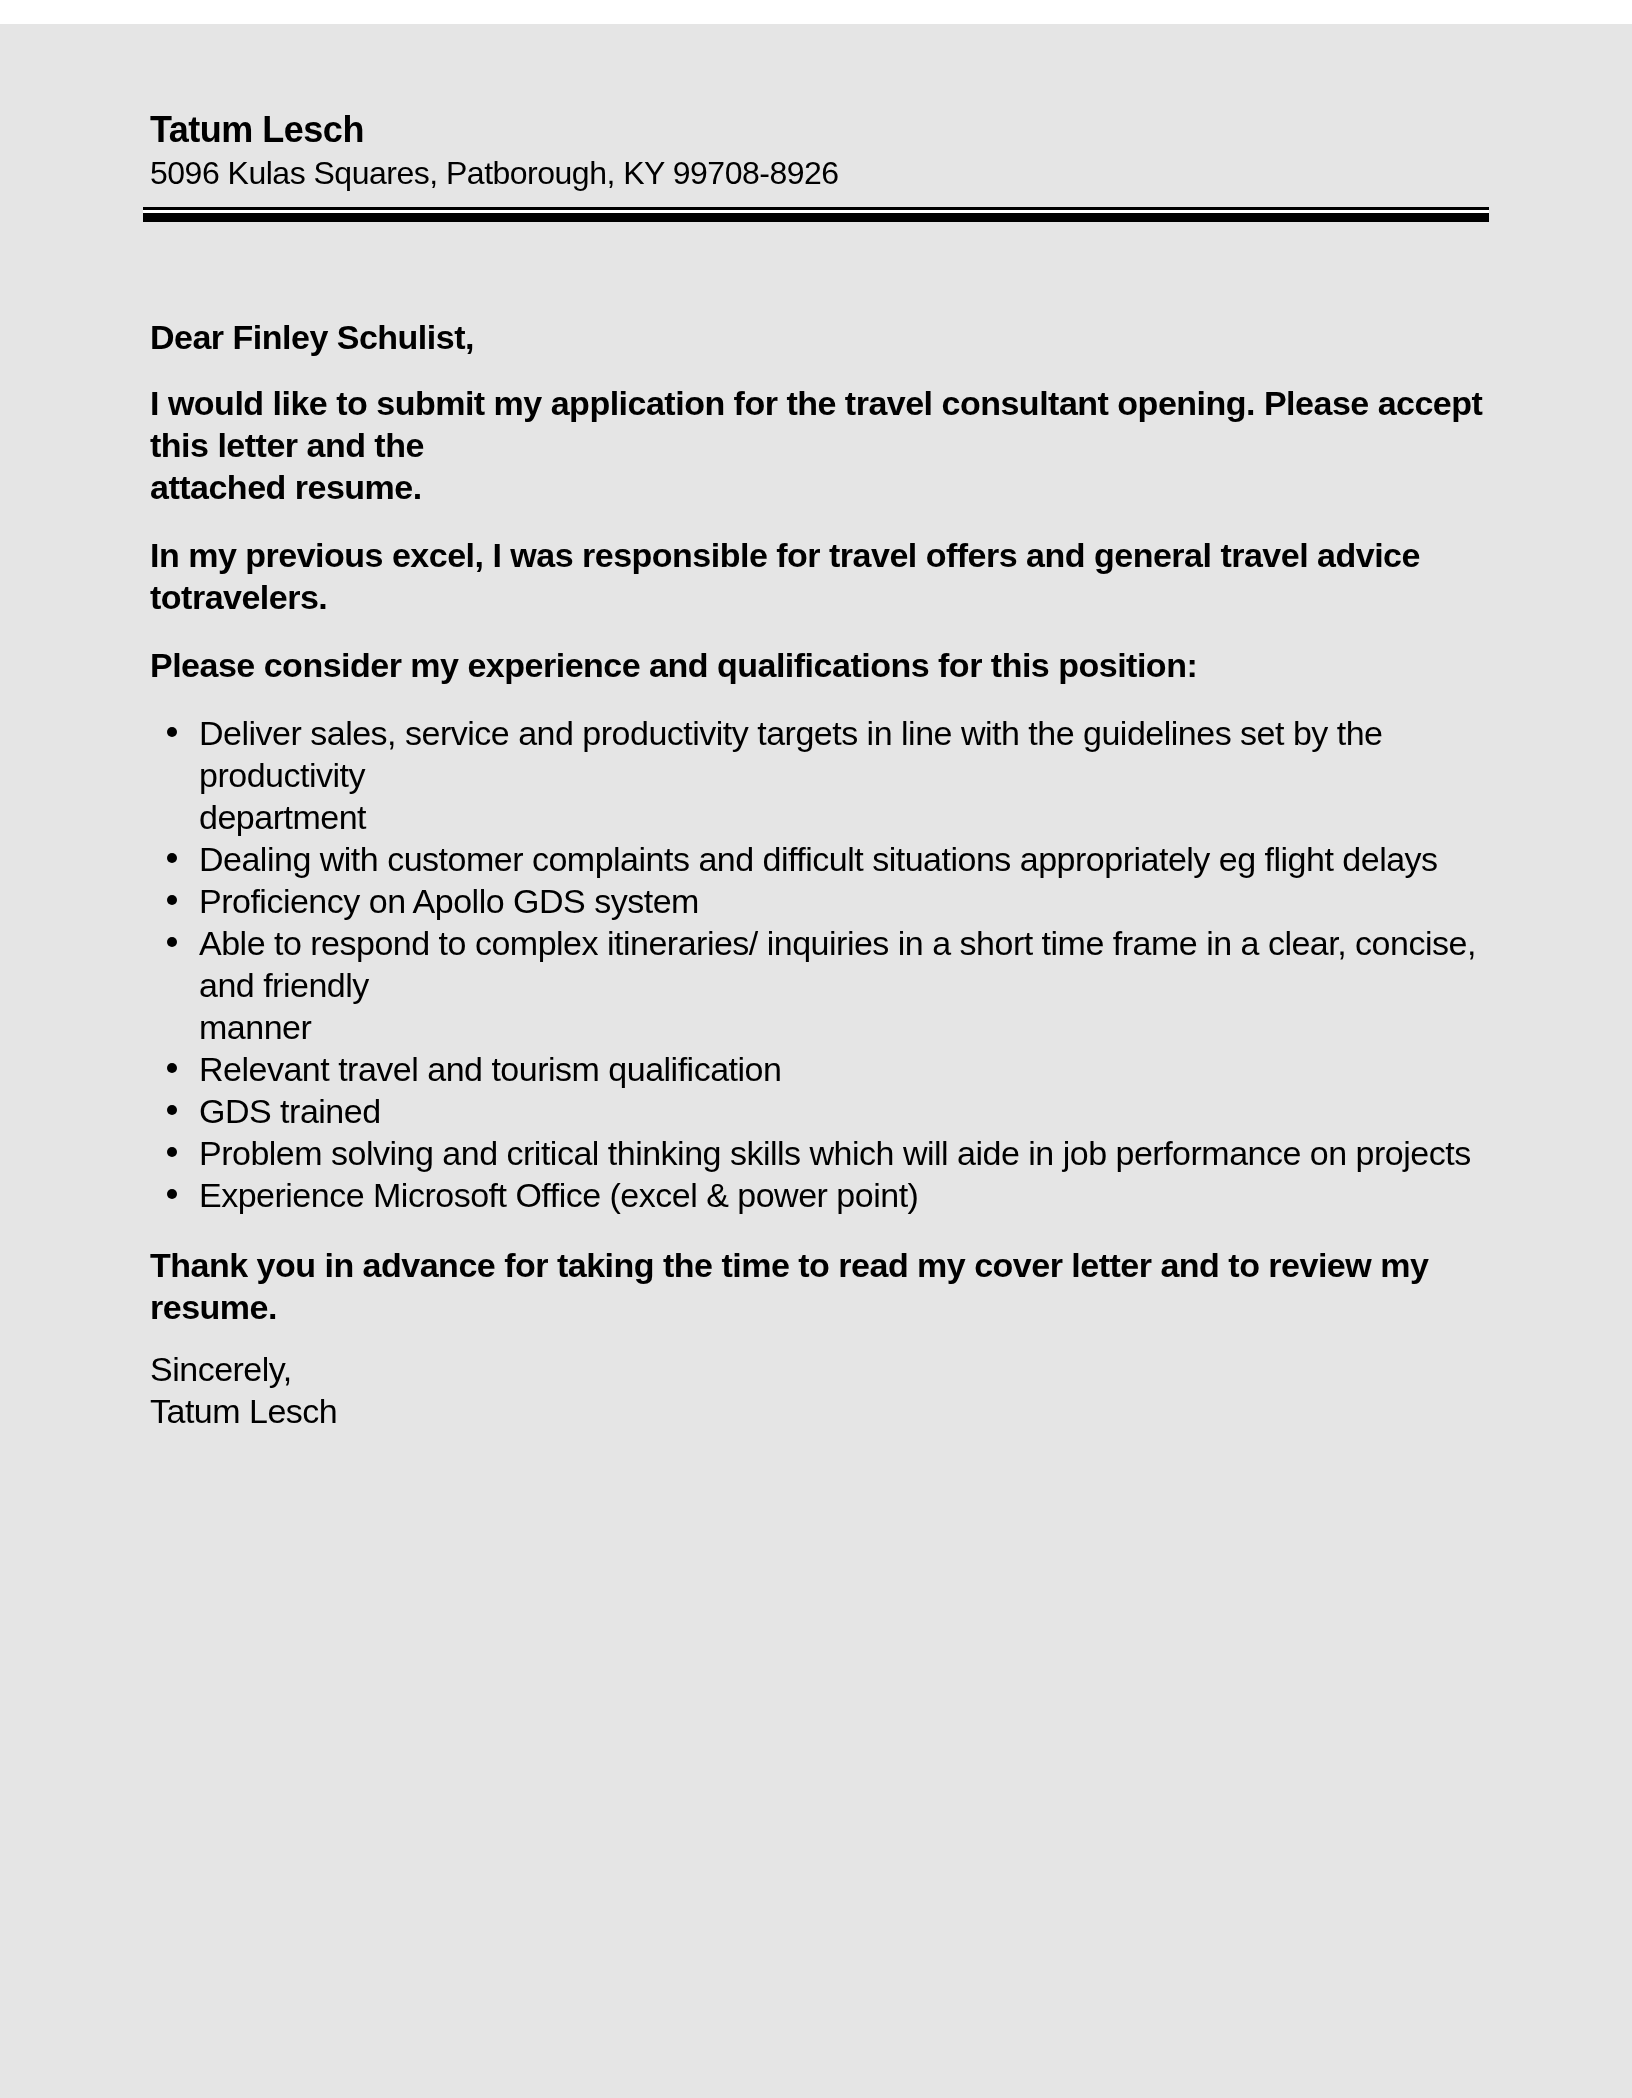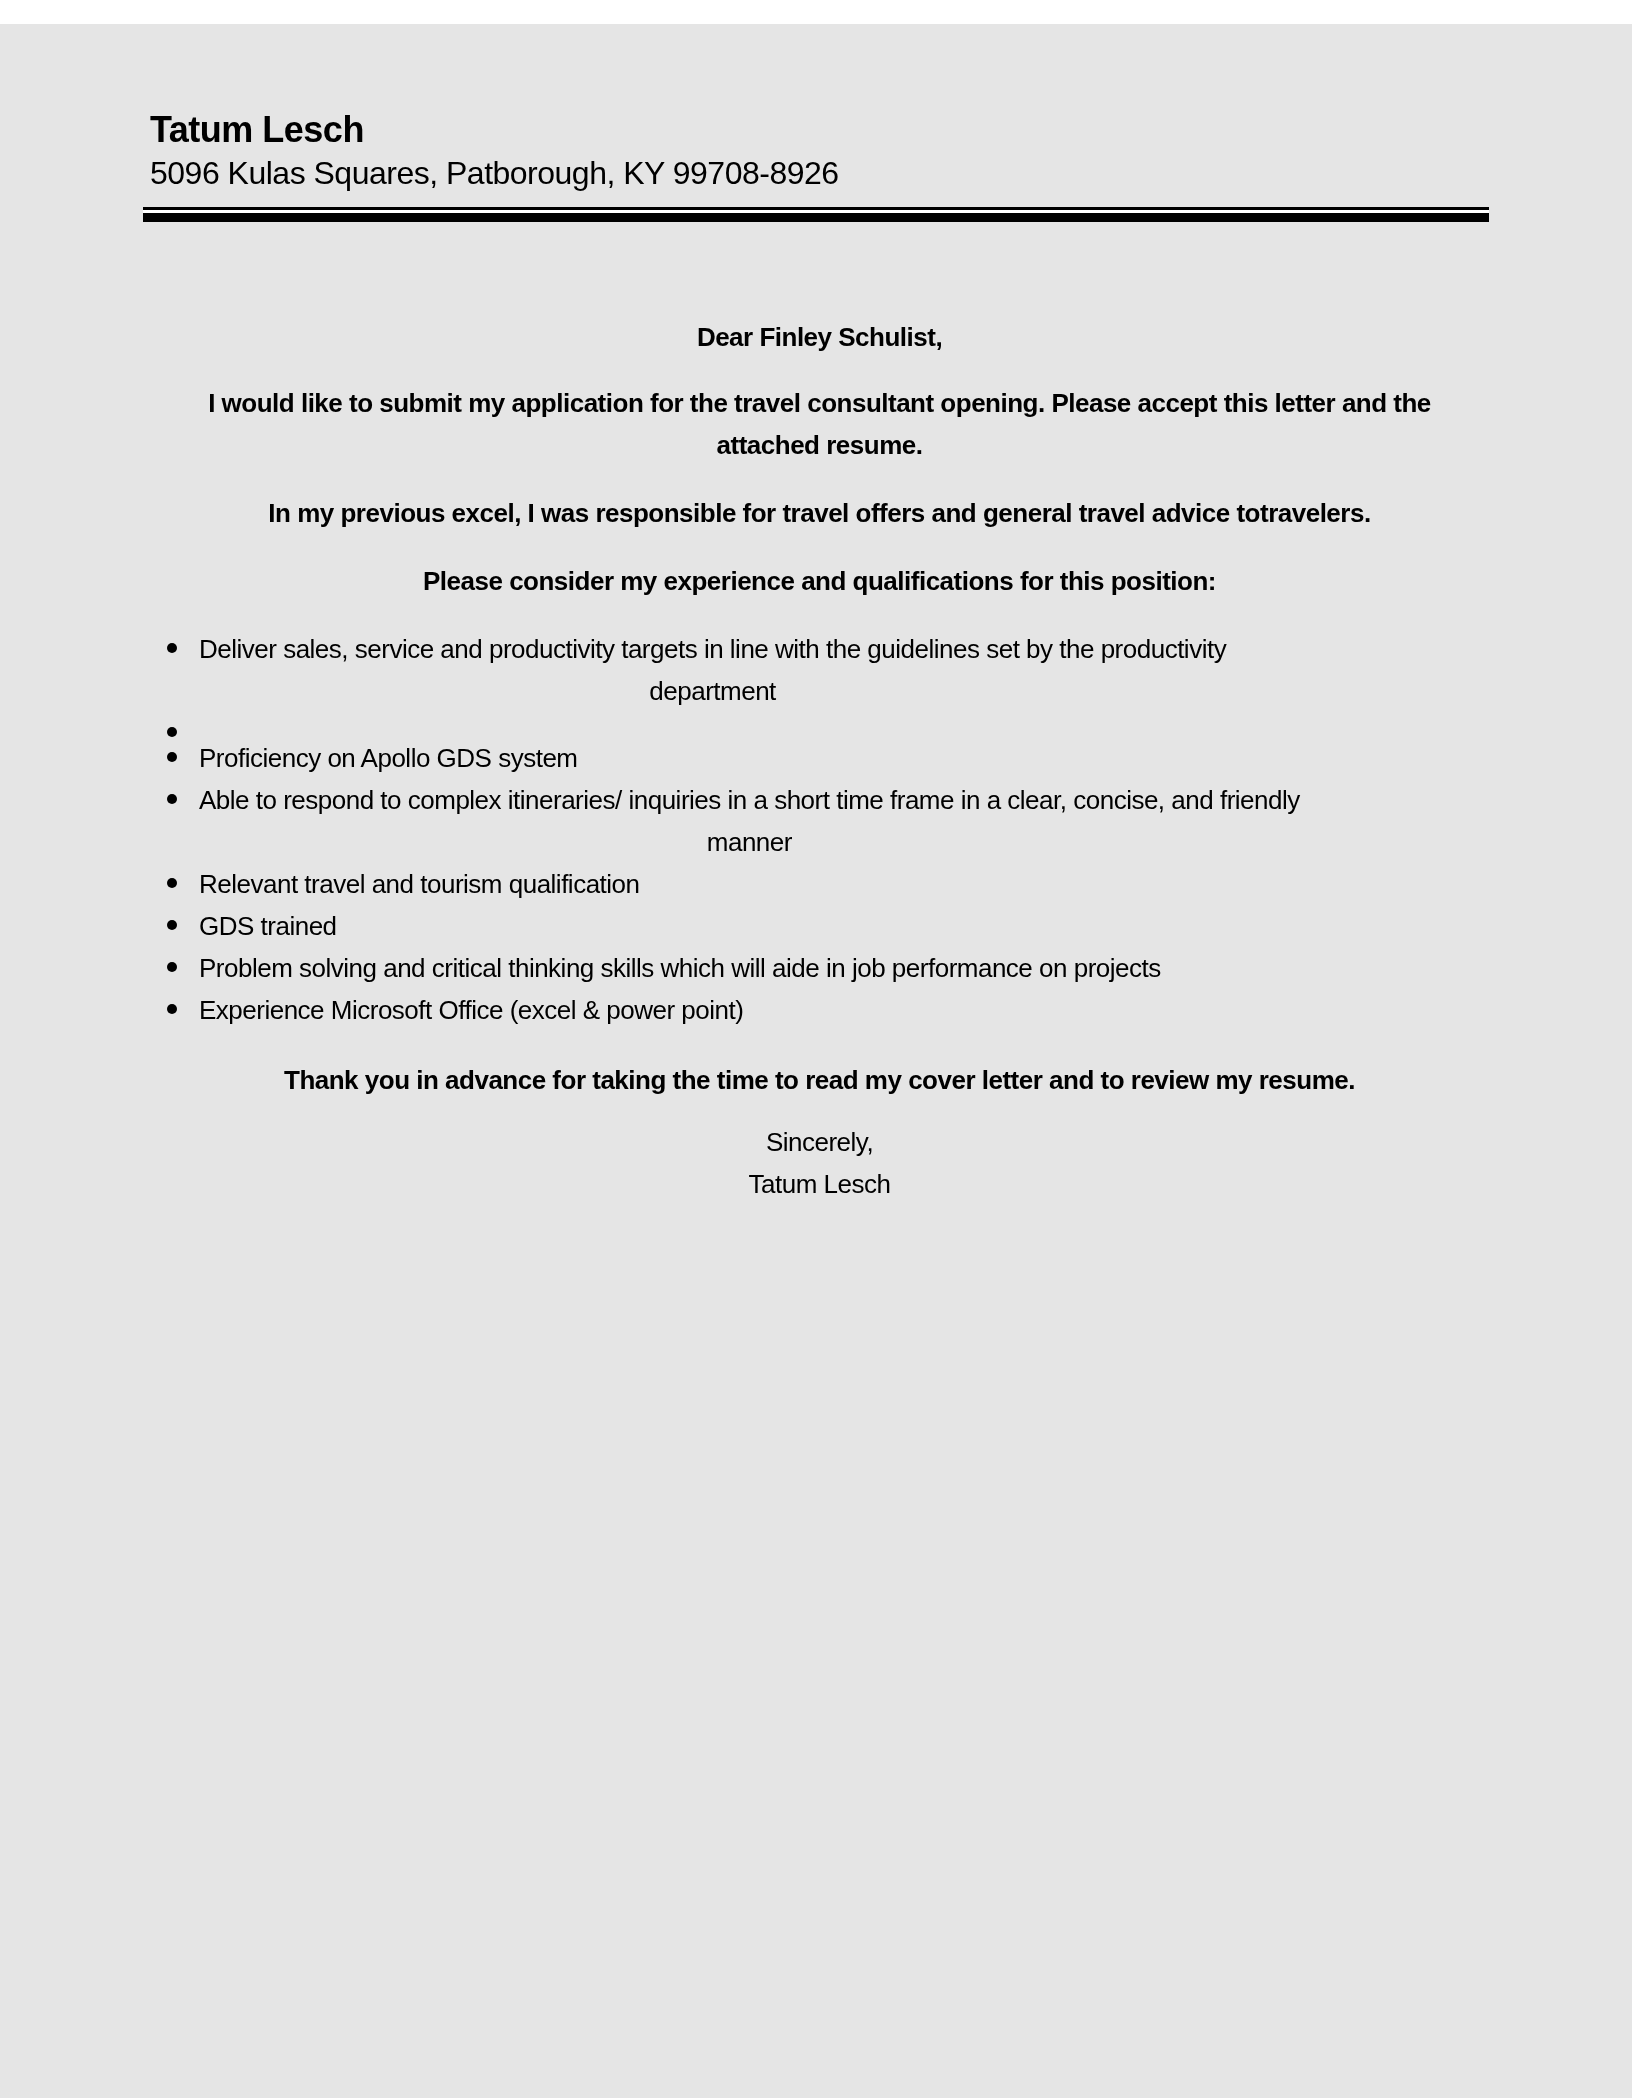--- a/index.html
+++ b/index.html
@@ -41,23 +41,22 @@
   }
   .header-rule .gap {
     height: 3px;
     background: #ffffff;
   }
   .header-rule .thick {
     height: 9px;
     background: #000000;
   }
   .letter-body {
-    font-size: 26px;
+    font-size: 34px;
     line-height: 42px;
-    text-align: center;
   }
   .salutation {
     font-weight: 700;
     margin-top: 94px;
     margin-bottom: 24px;
     white-space: pre-line;
   }
   .para {
     margin: 0 0 26px 0;
     white-space: pre-line;
@@ -131,20 +130,21 @@
         <span class="bullet-marker">
             <span class="bullet-dot"></span>
           </span>
         <span class="bullet-text">Deliver sales, service and productivity targets in line with the guidelines set by the productivity
 department</span>
       </li>
       <li>
         <span class="bullet-marker">
             <span class="bullet-dot"></span>
           </span>
+        <span class="bullet-text">Dealing with customer complaints and difficult situations appropriately eg flight delays</span>
       </li>
       <li>
         <span class="bullet-marker">
             <span class="bullet-dot"></span>
           </span>
         <span class="bullet-text">Proficiency on Apollo GDS system</span>
       </li>
       <li>
         <span class="bullet-marker">
             <span class="bullet-dot"></span>

